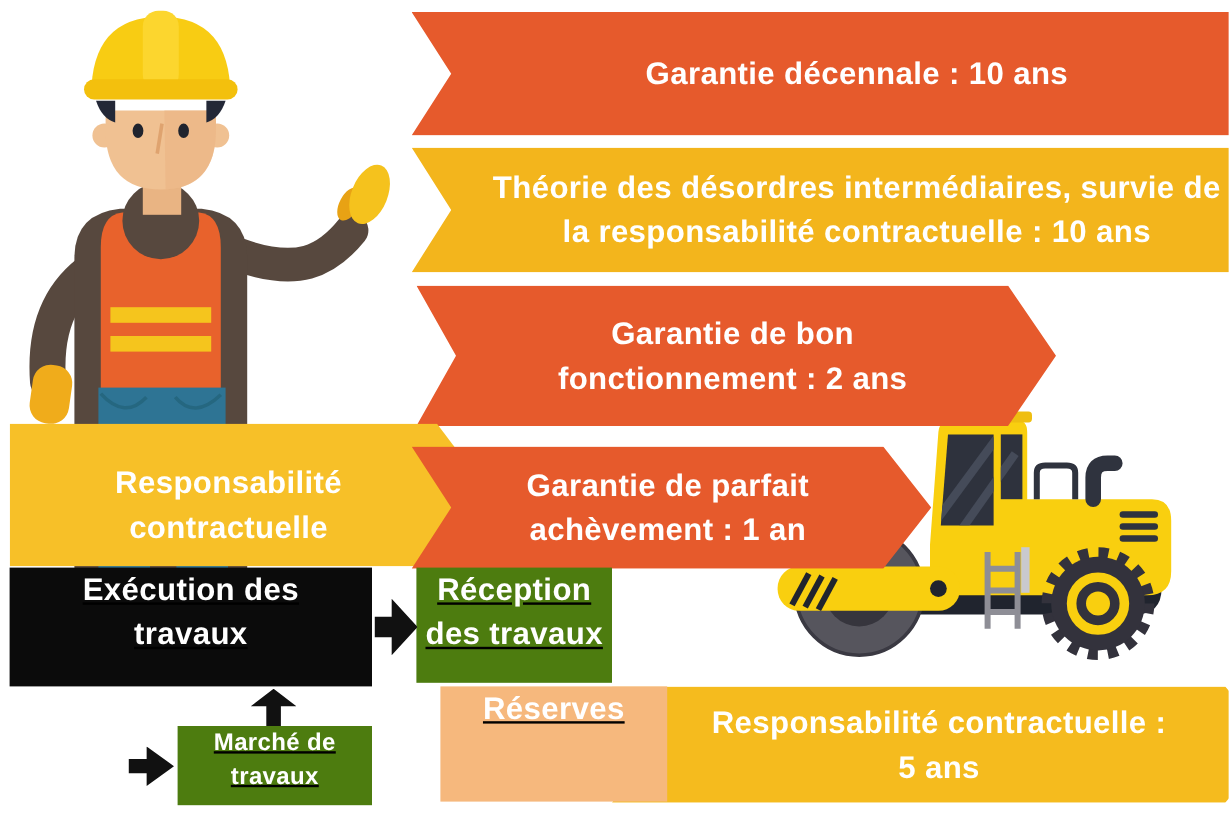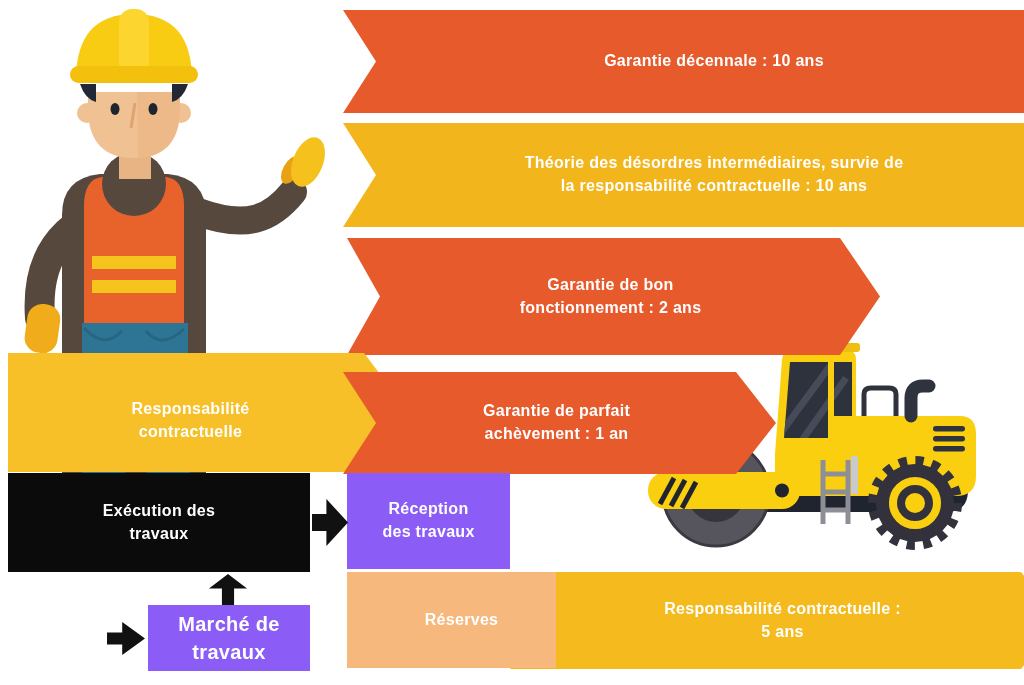--- a/index.html
+++ b/index.html
@@ -9,29 +9,29 @@
   }
   .abs{position:absolute;}
   .label{
     white-space:pre-line;text-align:center;color:#ffffff;font-weight:700;
     letter-spacing:.3px;line-height:1.42;
   }
   
   .banner{display:flex;align-items:center;justify-content:center;}
   .chev{clip-path:polygon(0% 0%, calc(100% - 40px) 0%, 100% 50%, calc(100% - 40px) 100%, 0% 100%, 33px 50%);padding:0 46px 0 40px;}
   .point{clip-path:polygon(0% 0%, calc(100% - 45px) 0%, 100% 50%, calc(100% - 45px) 100%, 0% 100%);padding:17px 50px 0 14px;}
-  .box{display:flex;align-items:center;justify-content:center;}
+  .box{display:flex;align-items:flex-start;justify-content:center;text-decoration:underline;}
   .orange{background:#E65A2C;}
   .yellow{background:#F3B51C;}
   .gold{background:#F7C028;}
   .yellow2{background:#F5BB1E;}
-  .teal{background:#8b5cf6;}
+  .teal{background:#4d7c0f;}
   .peach{background:#F6B87D;}
   .blackbox{background:#0B0B0B;}
-  .fs21{font-size:16px;}
+  .fs21{font-size:26px;}
   .fs20{font-size:20px;}
   .barrow{background:#111111;}
   .arrow-right{clip-path:polygon(0 32%, 40% 32%, 40% 0, 100% 50%, 40% 100%, 40% 68%, 0 68%);}
   .arrow-up{clip-path:polygon(50% 0, 100% 47%, 66% 47%, 66% 100%, 34% 100%, 34% 47%, 0 47%);}
 </style>
 </head>
 <body>
 
 <div class="canvas">
 
@@ -160,21 +160,21 @@
   <div class="abs box blackbox" style="left:8px;top:473px;width:302px;height:99px;">
     <span class="label fs21">Exécution des
 travaux</span>
   </div>
 
   <div class="abs box teal" style="left:347px;top:473px;width:163px;height:96px;">
     <span class="label fs21">Réception
 des travaux</span>
   </div>
 
-  <div class="abs box peach" style="left:347px;top:572px;width:189px;height:96px;padding-left:20px;">
+  <div class="abs box peach" style="left:367px;top:572px;width:189px;height:96px;">
     <span class="label fs21">Réserves</span>
   </div>
 
 
   <div class="abs box teal" style="left:148px;top:605px;width:162px;height:66px;">
     <span class="label fs20">Marché de
 travaux</span>
   </div>
 
   <div class="abs barrow arrow-right" style="left:312px;top:499px;width:36px;height:47px;"></div>

